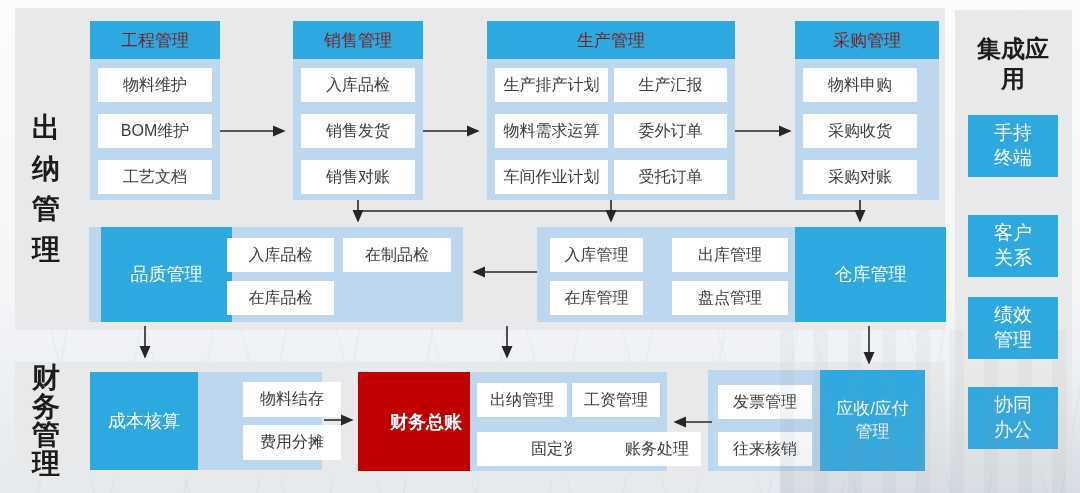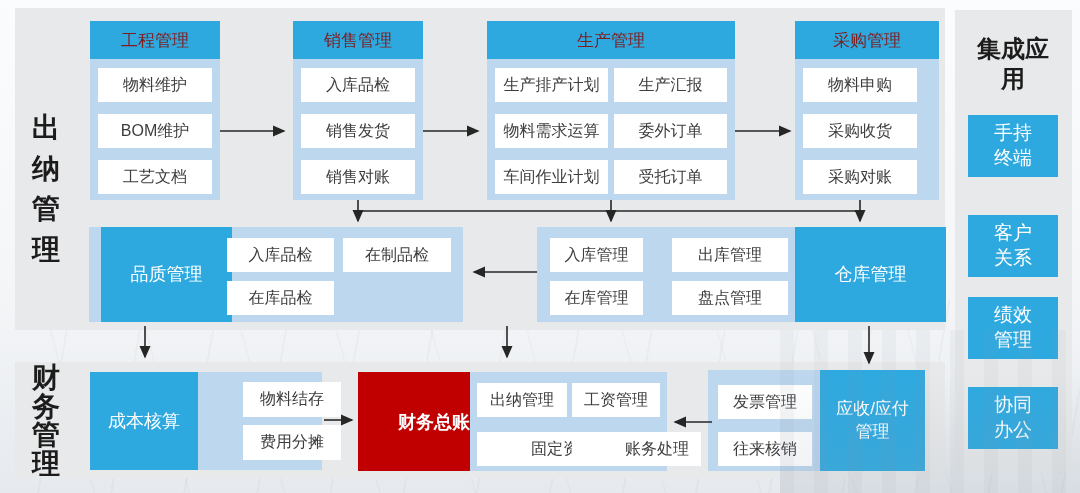--- a/index.html
+++ b/index.html
@@ -77,21 +77,21 @@
   .mrow1{top:11px;} .mrow2{top:54px;}
 
   
   #grp-cost{position:absolute;left:90px;top:372px;width:232px;height:98px;background:#bdd7ee;}
   #cost-label{left:0;top:0;width:108px;height:98px;}
   .c-i{left:117px;width:98px;height:35px;margin-left:36px;}
   .crow1{top:10px;} .crow2{top:53px;}
 
   #box-ledger{
     position:absolute;left:358px;top:372px;width:136px;height:99px;background:#c00000;
-    color:#fff;font-size:18px;font-weight:bold;display:flex;align-items:center;justify-content:center;padding-left:8px;
+    color:#fff;font-size:18px;font-weight:bold;display:flex;align-items:center;justify-content:center;
   }
   #grp-ledger{position:absolute;left:470px;top:372px;width:197px;height:99px;background:#bdd7ee;}
   .l-c1{left:7px;width:90px;height:34px;}
   .l-c2{left:102px;width:88px;height:34px;}
   .lrow1{top:11px;} .lrow2{top:60px;padding-left:41px;}
 
   #grp-arap{position:absolute;left:708px;top:370px;width:217px;height:101px;background:#bdd7ee;}
   #arap-label{left:112px;top:0;width:105px;height:101px;font-size:17px;}
   .a-i{left:10px;width:94px;height:34px;}
   .arow1{top:15px;} .arow2{top:62px;}

